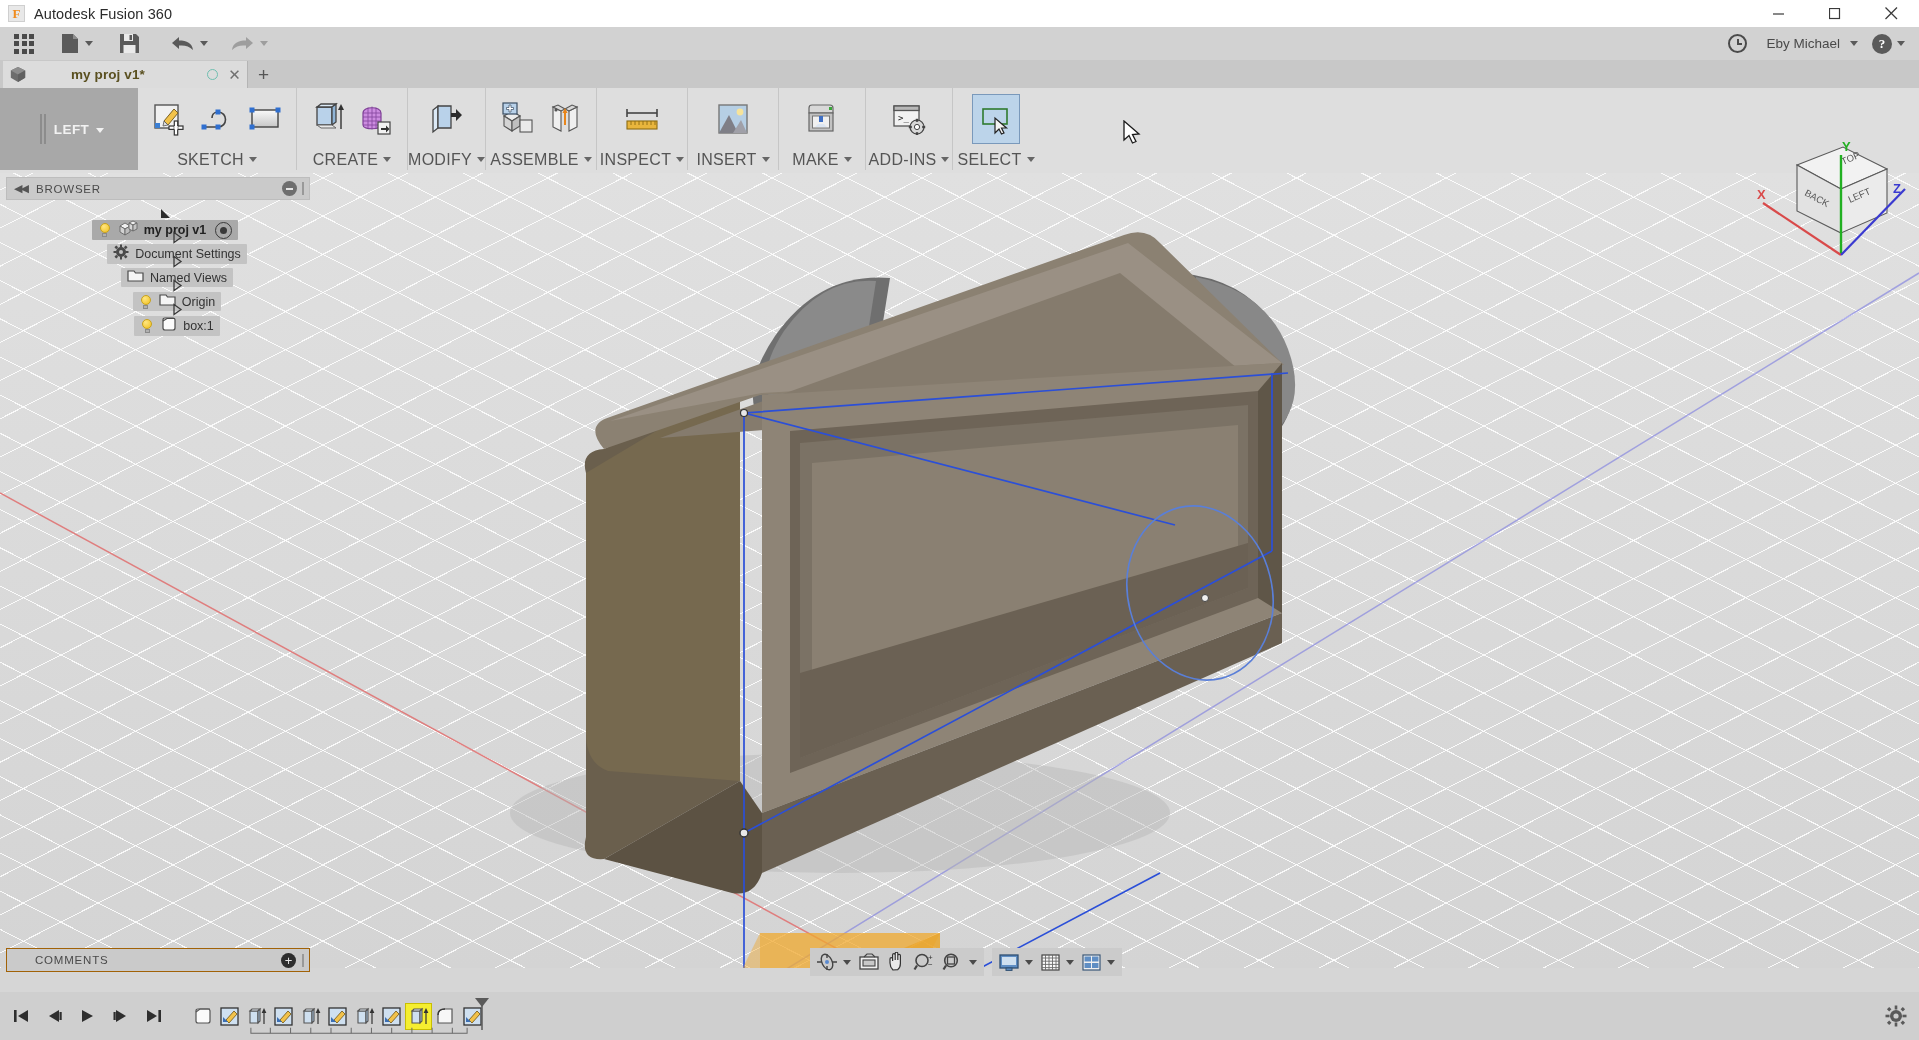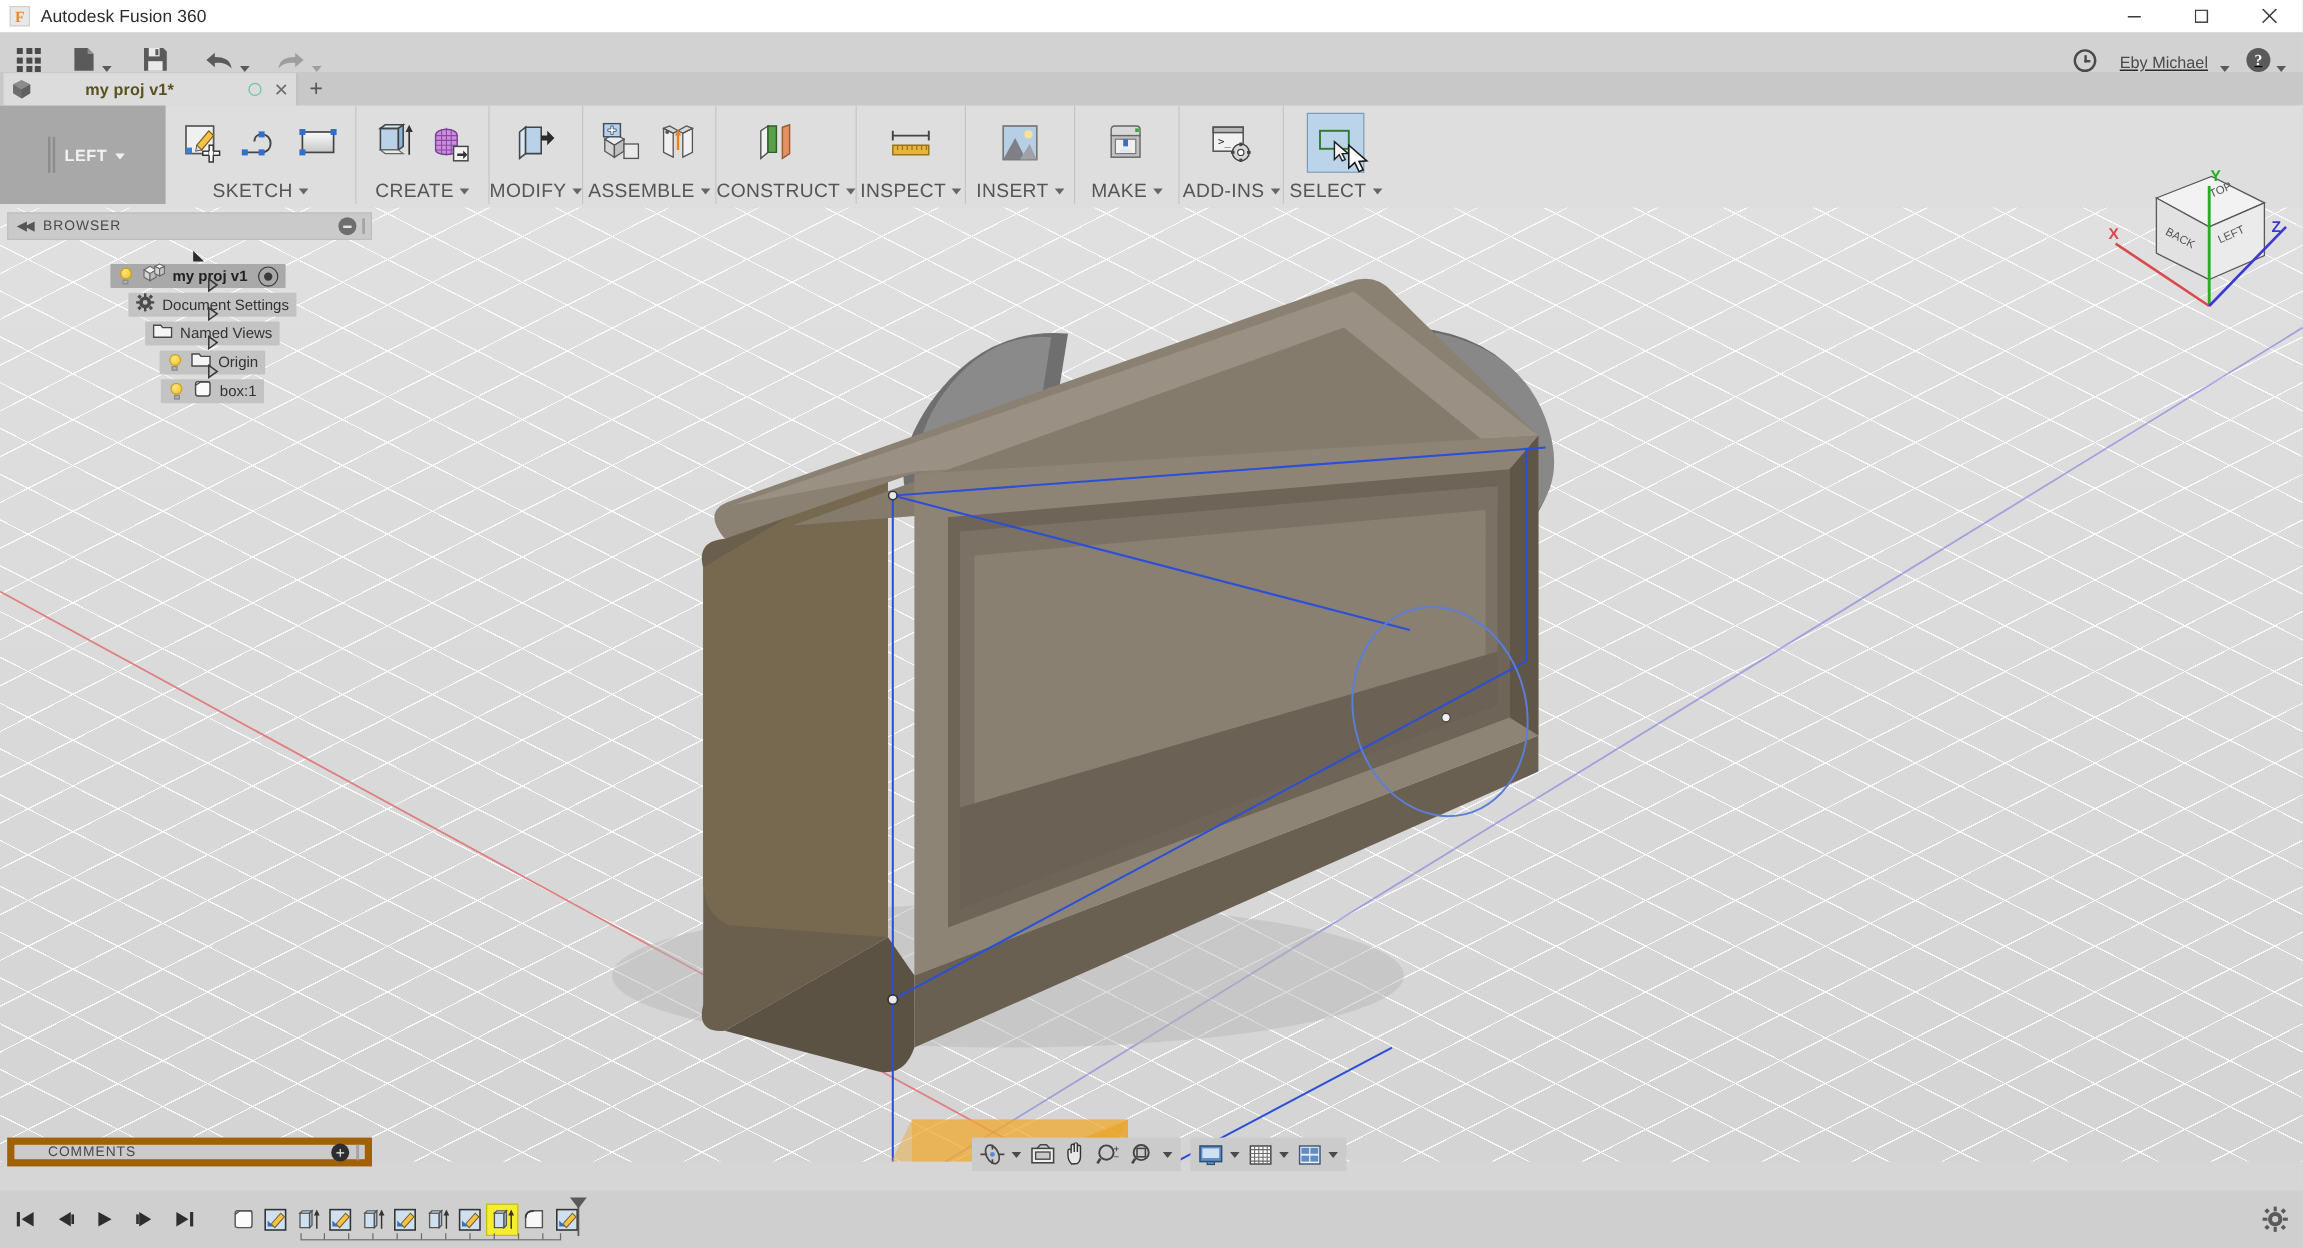--- a/index.html
+++ b/index.html
@@ -30,21 +30,21 @@
     width: 56px; height: 27px; display: flex; align-items: center; justify-content: center;
     color: #3a3a3a;
   }
   .tb-wbtn svg { display: block; }
 
   
   .qabar {
     position: absolute; top: 27px; left: 0; width: 1919px; height: 33px;
     background: #d2d2d2; display: flex; align-items: center;
   }
-  .qa-item { display: flex; align-items: flex-end; height: 33px; padding: 0 6px; cursor: default; text-decoration: underline; }
+  .qa-item { display: flex; align-items: center; height: 33px; padding: 17px 6px; cursor: default; }
   .grid9 { display: grid; grid-template-columns: repeat(3, 5px); grid-template-rows: repeat(3, 5px); gap: 2.5px; }
   .grid9 i { background: #4a4a4a; display: block; width: 5px; height: 5px; }
   .caret { width: 0; height: 0; border-left: 4px solid transparent; border-right: 4px solid transparent;
            border-top: 5px solid #5a5a5a; margin-left: 5px; }
   .qa-right { position: absolute; right: 8px; top: 0; height: 33px; display: flex; align-items: center; gap: 2px; }
   .qa-user { font-size: 13.5px; color: #4a4a4a; padding: 0 5px; }
   .circ-icon { width: 19px; height: 19px; border: 2px solid #4a4a4a; border-radius: 50%; position: relative; }
   .clockhand-a { position: absolute; left: 6.5px; top: 2.5px; width: 1.8px; height: 6px; background: #4a4a4a; }
   .clockhand-b { position: absolute; left: 7px; top: 7px; width: 5px; height: 1.8px; background: #4a4a4a; }
   .help-icon {
@@ -131,21 +131,21 @@
     position: absolute; left: 0; top: 173px; width: 1919px; height: 795px;
     background:
       repeating-linear-gradient(27deg,  rgba(255,255,255,.85) 0 1px, transparent 1px 34px),
       repeating-linear-gradient(-27deg, rgba(255,255,255,.85) 0 1px, transparent 1px 34px),
       linear-gradient(#e0e0e0, #d4d4d4);
   }
 
   
   .comments {
     position: absolute; left: 6px; top: 948px; width: 304px; height: 24px;
-    background: #cacaca; border: 6px solid #a16207; display: flex; align-items: center;
+    background: #cacaca; border: 1px solid #a16207; display: flex; align-items: center;
   }
   .cm-title { font-size: 11.5px; color: #4a4a4a; letter-spacing: .8px; flex: 1; margin-left: 28px; }
   .cm-plus {
     width: 15px; height: 15px; border-radius: 50%; background: #2e2e2e; color: #e8e8e8;
     font-size: 13px; display: flex; align-items: center; justify-content: center; margin-right: 6px;
     font-family: "Liberation Sans", sans-serif; line-height: 1;
   }
 
   
   .navbar {
@@ -405,35 +405,20 @@
               <path d="M17 5 L14.5 10 L19.5 10 Z" fill="#e8851a"></path>
             </svg>
           </div>
         </div>
         <div class="rg-label">
           <span>ASSEMBLE</span>
           <span class="caret"></span>
         </div>
       </div>
 
-      <div class="rgroup">
-        <div class="rg-icons" style="padding:0 26px">
-          <div class="rbtn">
-            <svg width="36" height="34" viewBox="0 0 36 34">
-              <path d="M6 7 L12 3 L12 25 L6 30 Z" fill="#f2f2f2" stroke="#555" stroke-width="1.2"></path>
-              <path d="M12 3 L19 3 L19 25 L12 25 Z" fill="#58a04a" stroke="#2e5e28" stroke-width="1.2"></path>
-              <path d="M24 4 L30 2 L30 26 L24 30 Z" fill="#e49263" stroke="#9b5a30" stroke-width="1.2"></path>
-            </svg>
-          </div>
-        </div>
-        <div class="rg-label">
-          <span>CONSTRUCT</span>
-          <span class="caret"></span>
-        </div>
-      </div>
 
       <div class="rgroup">
         <div class="rg-icons" style="padding:0 22px">
           <div class="rbtn">
             <svg width="40" height="30" viewBox="0 0 40 30">
               <line x1="5" y1="9" x2="35" y2="9" stroke="#444" stroke-width="1.6"></line>
               <line x1="5" y1="5" x2="5" y2="13" stroke="#444" stroke-width="1.6"></line>
               <line x1="35" y1="5" x2="35" y2="13" stroke="#444" stroke-width="1.6"></line>
               <rect x="5" y="17" width="30" height="8" fill="#e8b53c" stroke="#8c6b12" stroke-width="1.1"></rect>
               <g stroke="#8c6b12" stroke-width=".9">

